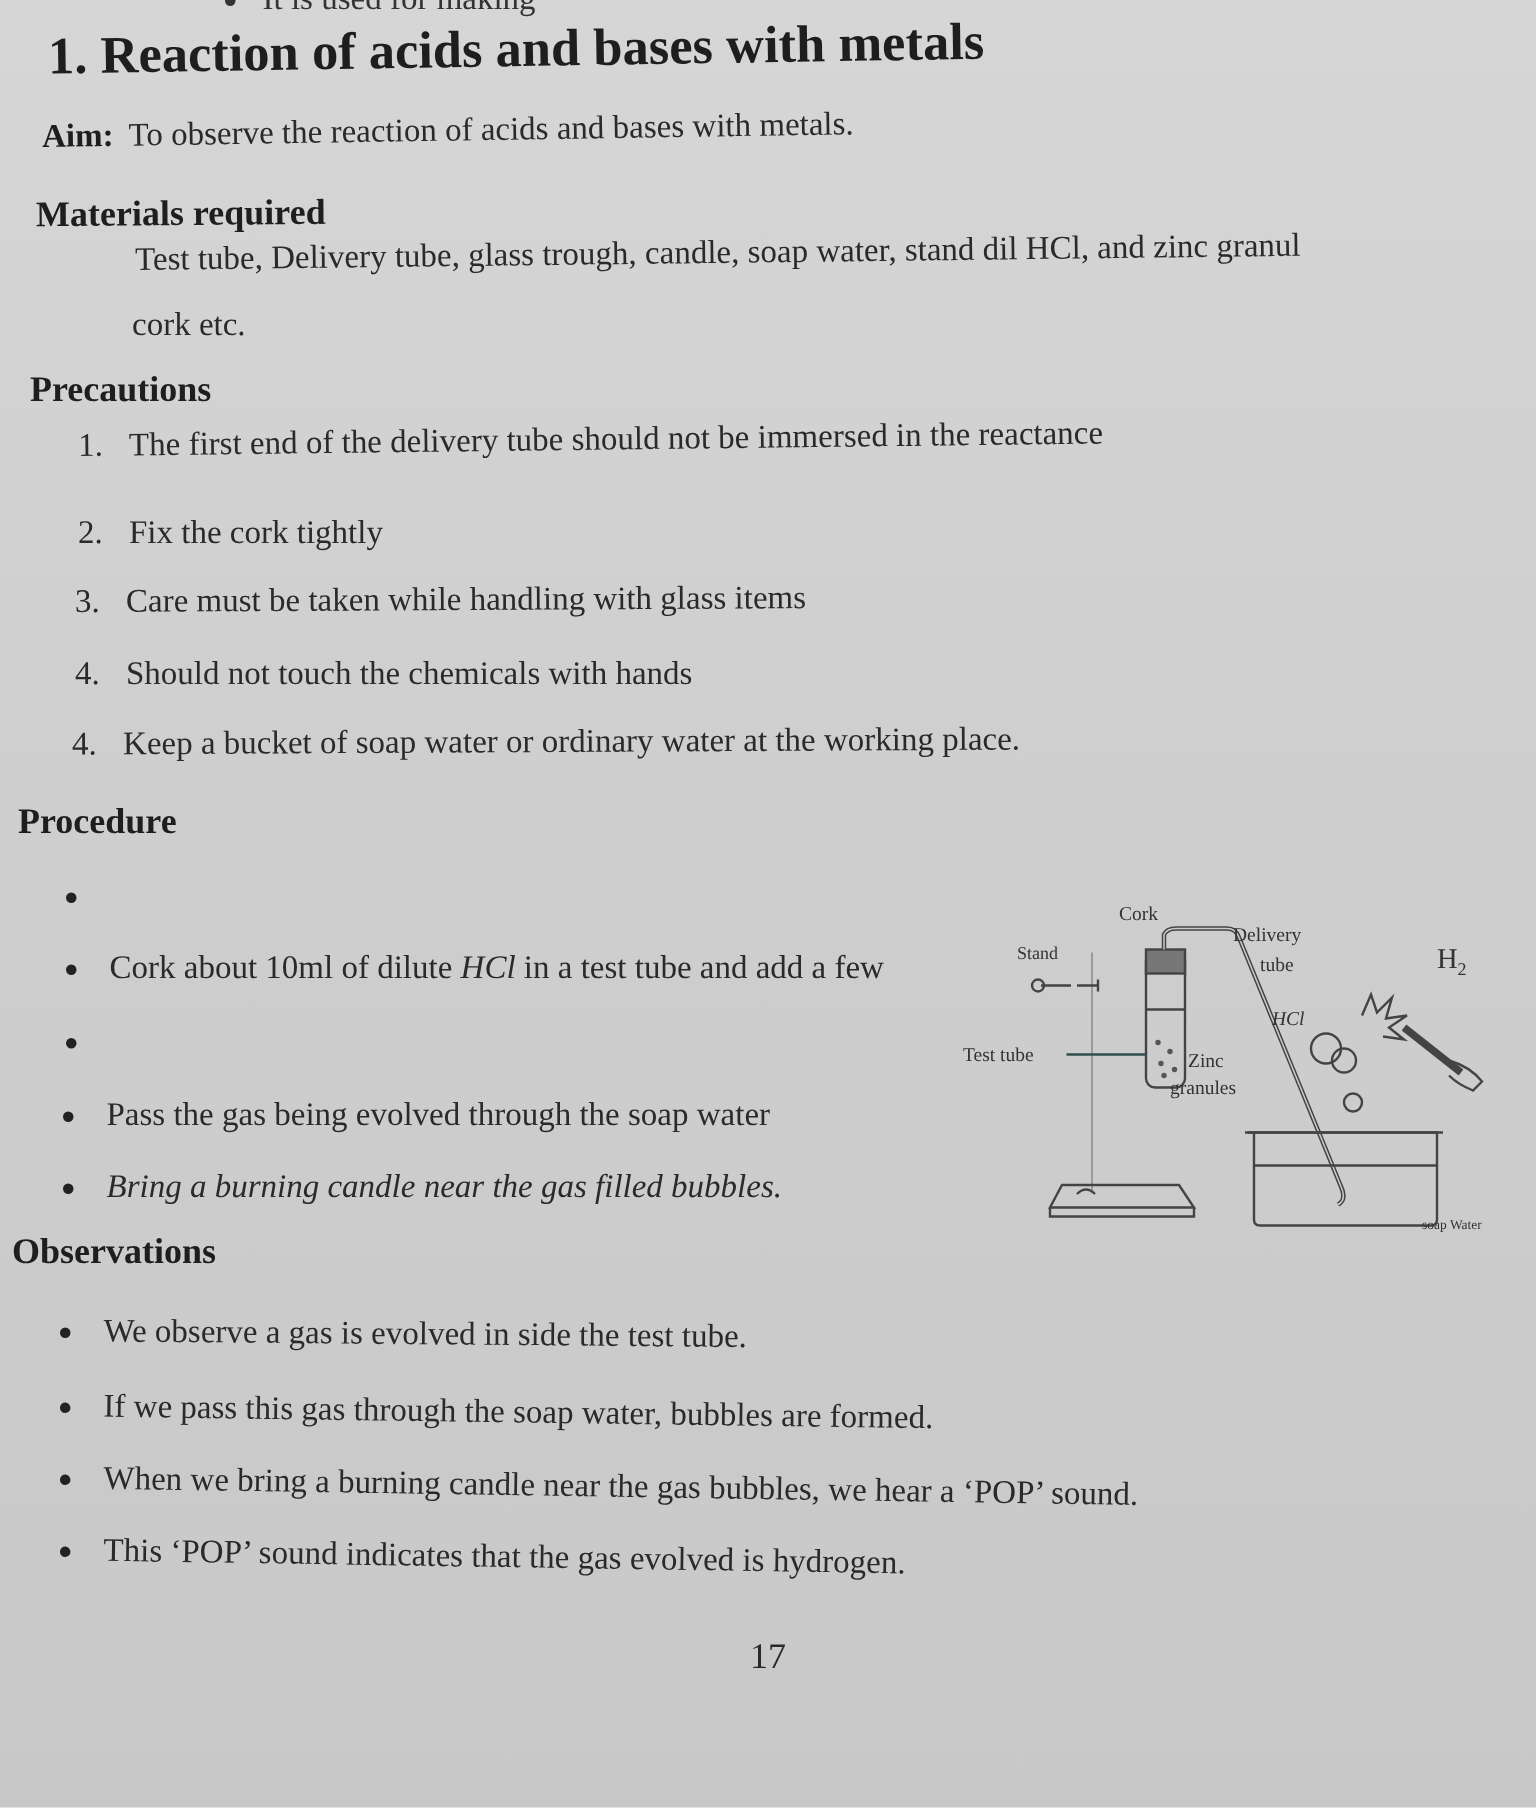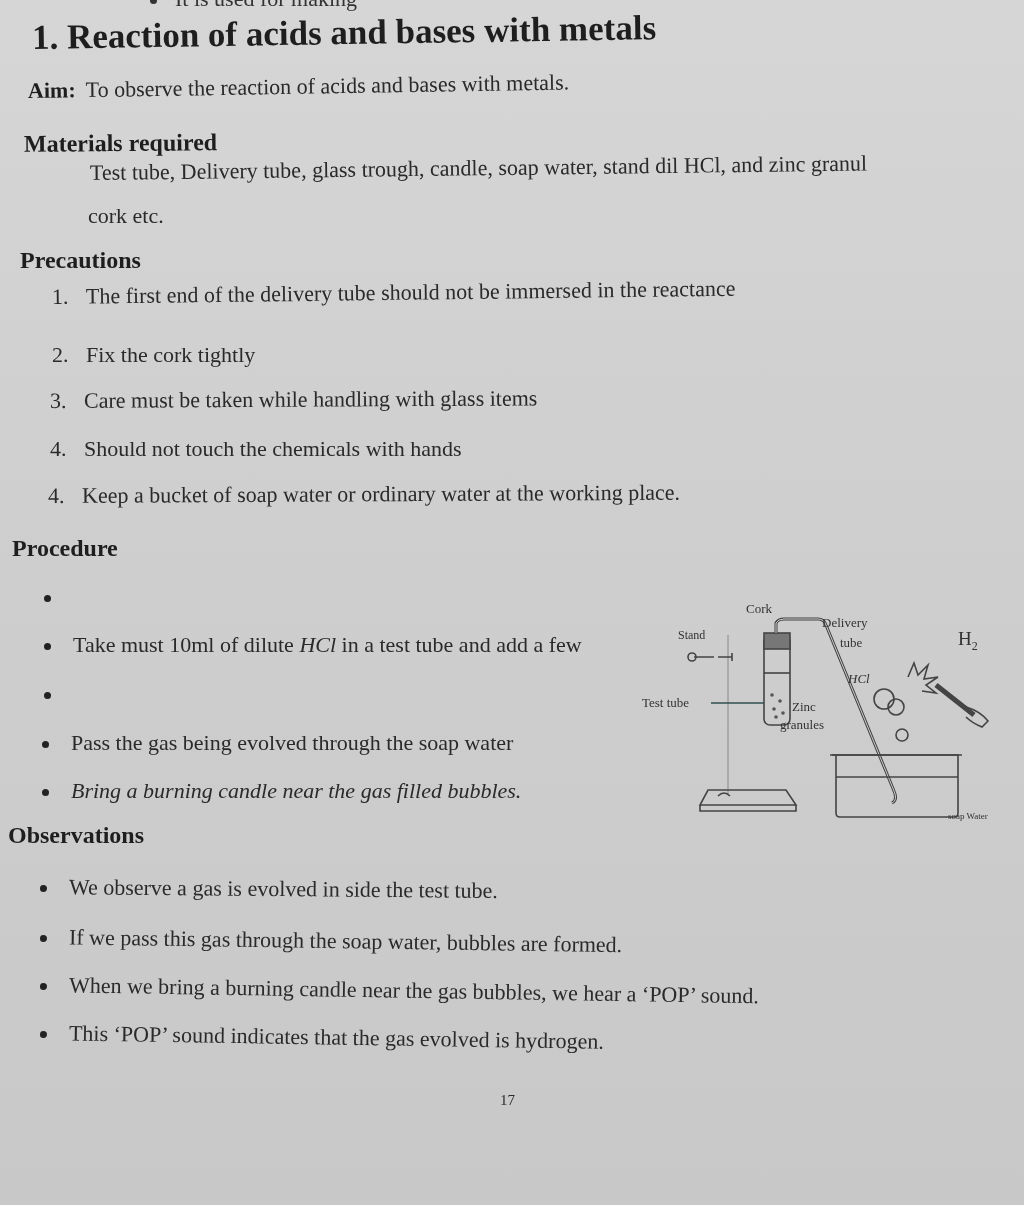--- a/index.html
+++ b/index.html
@@ -16,21 +16,21 @@
   .cut-top .dot { display: inline-block; width: 7px; height: 7px; border-radius: 50%; background: #333; margin-right: 18px; vertical-align: middle; }
   h1.title { position: absolute; left: 32px; top: 18px; margin: 0; font-size: 35px; font-weight: bold; color: #1e1e1e; transform: rotate(-0.9deg); transform-origin: left; }
   .aim { left: 28px; top: 78px; font-size: 22px; transform: rotate(-0.9deg); transform-origin: left; }
   .aim b { font-weight: bold; margin-right: 10px; color: #1e1e1e; }
   .heading { font-weight: bold; font-size: 24px; color: #1e1e1e; }
   .para { font-size: 22px; }
   .numlist .num { display: inline-block; width: 34px; }
   .bullet { display: inline-block; width: 7px; height: 7px; background: #222; border-radius: 50%; margin-right: 22px; vertical-align: middle; }
   .diagram { position: absolute; left: 636px; top: 595px; width: 380px; height: 230px; }
   .diagram text { font-family: "Liberation Serif", serif; fill: #333; }
-  .pageno { left: 500px; top: 1092px; font-size: 15px; }
+  .pageno { left: 500px; top: 1092px; font-size: 24px; }
   i.chem { font-style: italic; }
 </style>
 </head>
 <body>
 
 <div class="page">
 
   <div class="abs cut-top">
     <span class="dot"></span><span>It is used for making</span>
   </div>
@@ -63,21 +63,21 @@
       <span class="num">4.</span><span>Keep a bucket of soap water or ordinary water at the working place.</span>
     </div>
   </div>
 
   <div class="abs heading" style="left:12px; top:535px;">Procedure</div>
   <div>
     <div class="abs para" style="left:44px; top:584px;">
       <span class="bullet"></span>
     </div>
     <div class="abs para" style="left:44px; top:632px;">
-      <span class="bullet"></span><span>Take must 10ml of dilute </span><i class="chem">HCl</i><span> in a test tube and add a few</span>
+      <span class="bullet"></span><span>Cork about 10ml of dilute </span><i class="chem">HCl</i><span> in a test tube and add a few</span>
     </div>
     <div class="abs para" style="left:44px; top:681px;">
       <span class="bullet"></span>
     </div>
     <div class="abs para" style="left:42px; top:730px;">
       <span class="bullet"></span><span>Pass the gas being evolved through the soap water</span>
     </div>
     <div class="abs para" style="left:42px; top:778px;font-style:italic;">
       <span class="bullet"></span><span>Bring a burning candle near the gas filled bubbles.</span>
     </div>

